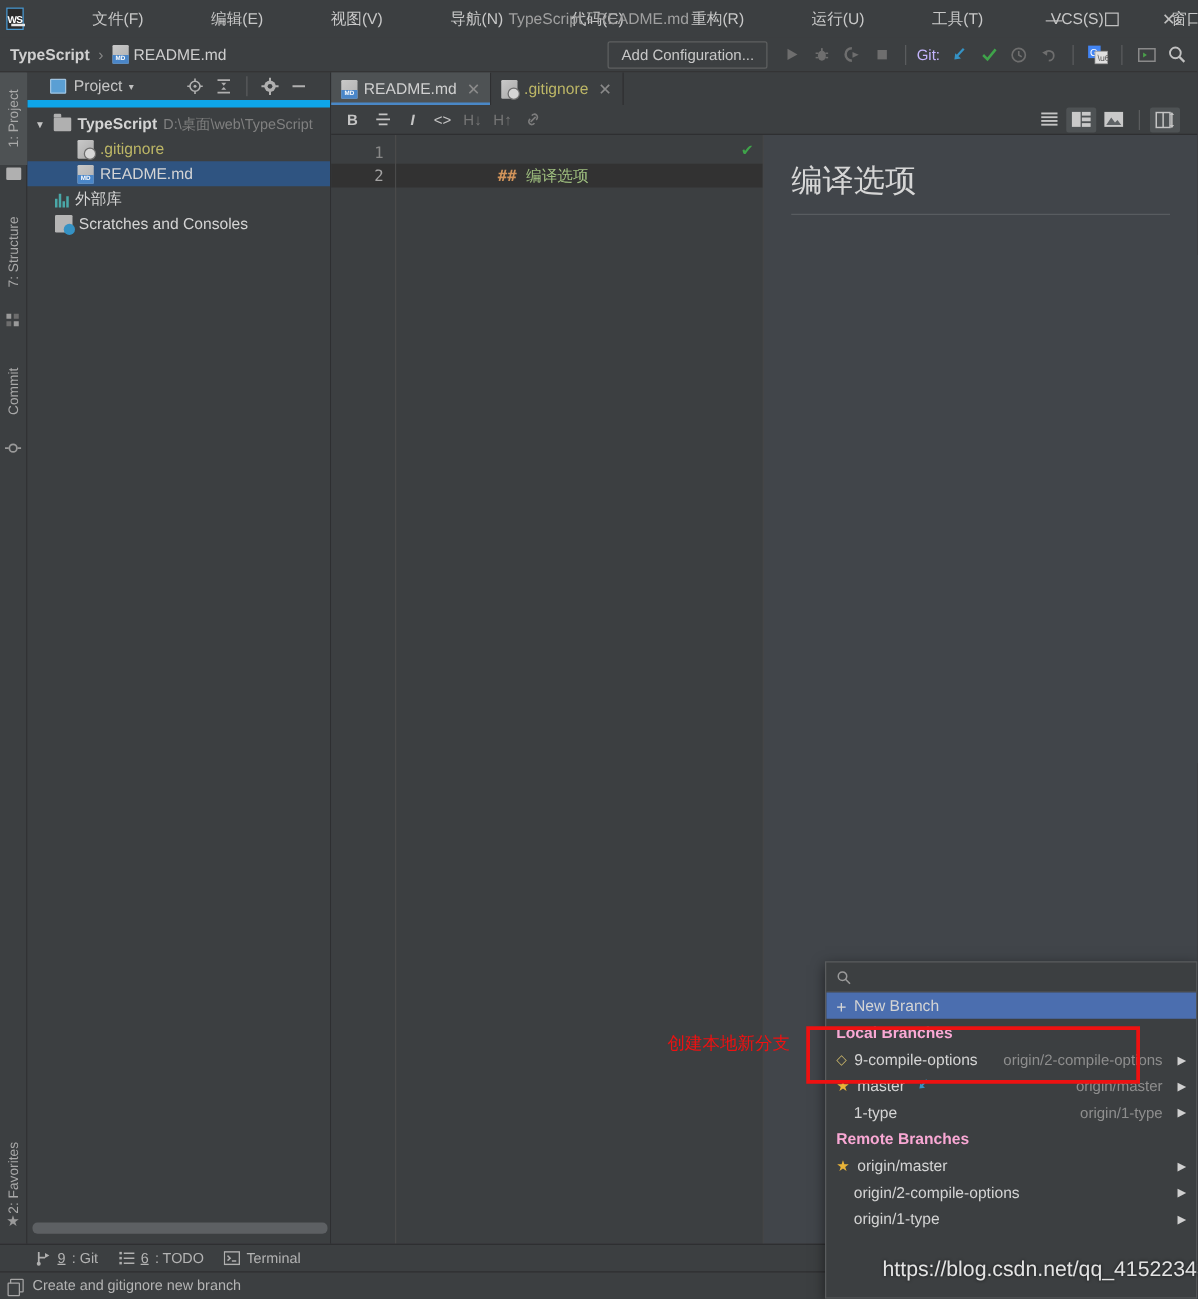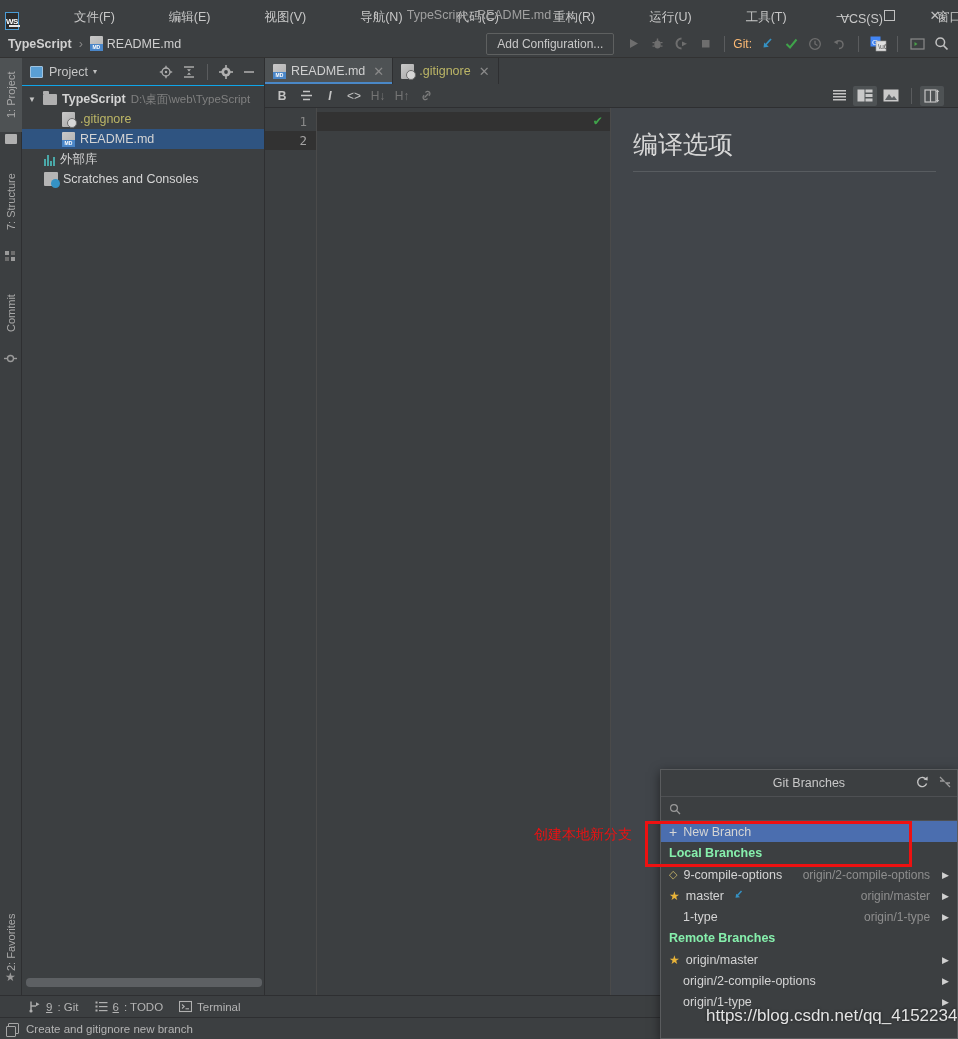--- a/index.html
+++ b/index.html
@@ -10,21 +10,21 @@
     font-size: 12px;
     color: #bbbbbb;
     overflow: hidden;
   }
   #app { position: relative; width: 958px; height: 1039px; }
 
   
   .menubar {
     position: absolute; left: 0; top: 0; width: 958px; height: 30px;
     background: #3c3f41;
-    display: flex; align-items: flex-end; gap: 40px;
+    display: flex; align-items: center; gap: 40px;
   }
   .ws-logo {
     width: 18px; height: 18px; margin-left: 5px; margin-right: 8px;
     background: #2b2b2b; border: 1px solid #4a9bd4;
     display: flex; align-items: center; justify-content: center;
     font-size: 8px; font-weight: bold; color: #ffffff; letter-spacing: -0.5px;
     position: relative;
   }
   .ws-logo::after {
     content: ""; position: absolute; bottom: 2px; left: 3px;
@@ -82,21 +82,21 @@
   .addcfg {
     margin-left: auto; margin-right: 8px;
     border: 1px solid #5e6060; background: #3c3f41; color: #c8c8c8;
     font-size: 12px; padding: 3px 10px; border-radius: 2px;
   }
   .tb-group { display: flex; align-items: center; gap: 2px; }
   .tb-ic {
     width: 22px; height: 22px; display: flex; align-items: center; justify-content: center;
   }
   .tb-sep { width: 1px; height: 16px; background: #5a5c5e; margin: 0 6px; }
-  .git-lbl { font-size: 12px; color: #fdba74; margin-right: 2px; }
+  .git-lbl { font-size: 12px; color: #c4b5fd; margin-right: 2px; }
 
   
   .stripe {
     position: absolute; left: 0; top: 58px; width: 22px; height: 937px;
     background: #3c3f41; border-right: 1px solid #2e2f31;
   }
   .stripe-btn {
     position: absolute; left: 0; width: 22px;
     writing-mode: vertical-rl; transform: rotate(180deg);
     font-size: 11px; color: #a9a9a9;
@@ -104,22 +104,22 @@
     padding: 4px 0;
   }
   .stripe-btn.active { background: #4e5254; }
 
   
   .projpanel {
     position: absolute; left: 22px; top: 58px; width: 243px; height: 937px;
     background: #3c3f41; border-right: 1px solid #2e2f31;
   }
   .pp-head {
-    height: 28px; display: flex; align-items: center; padding: 0 4px;
-    border-bottom: 1px solid #0ea5e9;
+    height: 28px; display: flex; align-items: center; padding: 0 14px;
+    border-bottom: 6px solid #0ea5e9;
   }
   .pp-title { font-size: 12.5px; color: #c6c6c6; margin-left: 6px; }
   .pp-sq {
     width: 13px; height: 12px; border: 1.5px solid #9fc3e0; background: #5a9fd4;
     border-radius: 1px; margin-left: 4px;
   }
   .pp-caret { margin-left: 5px; font-size: 8px; color: #c0c0c0; }
   .pp-acts { margin-left: auto; display: flex; align-items: center; gap: 1px; }
   .pp-ic { width: 22px; height: 22px; display: flex; align-items: center; justify-content: center; }
   .tree { padding-top: 3px; font-size: 12.5px; }
@@ -255,21 +255,21 @@
   }
   .gp-search-ico { width: 12px; height: 12px; }
   .gp-list { font-size: 12.5px; }
   .gp-row {
     height: 21px; display: flex; align-items: center; gap: 6px; padding: 0 8px;
     white-space: nowrap;
   }
   .gp-row.sel { background: #4b6eaf; }
   .gp-row .plus { color: #d6d6d6; font-size: 14px; line-height: 1; }
   .gp-lbl { color: #d4d4d4; }
-  .gp-sect { font-weight: bold; color: #86efac; padding: 0 8px; height: 22px;
+  .gp-sect { font-weight: bold; color: #f9a8d4; padding: 0 8px; height: 22px;
              display:flex; align-items:center; }
   .gp-track { margin-left: auto; color: #8e8e8e; font-size: 12px; }
   .gp-arrow { color: #d0d0d0; font-size: 9px; margin-left: 6px; }
   .gp-star { color: #e8b339; font-size: 12px; }
   .gp-tag { color: #c9b56a; font-size: 11px; }
   .gp-ckt { color: #4a9bd4; font-size: 11px; margin-left: 3px; }
   .gp-indent { padding-left: 22px; }
 
   
   .anno-box {
@@ -581,20 +581,23 @@
         </div>
       </div>
     </div>
 
     <div class="edbody">
       <div class="gutter">
         <div class="gline">1</div>
         <div class="gline cur">2</div>
       </div>
       <div class="codearea">
+        <div class="cline">
+          <span class="tok-hash">## </span><span class="tok-head">编译选项</span>
+        </div>
         <div class="cline cur">
           <span></span>
         </div>
         <div class="ed-check">✔</div>
       </div>
       <div class="vsplit"></div>
       <div class="preview">
         <div class="pv-h2">编译选项</div>
       </div>
     </div>
@@ -640,37 +643,20 @@
     </div>
     <div class="sb-right">
       <span>2:1</span>
       <span>CRLF</span>
       <span>UTF</span>
       <span class="sb-div"></span>
     </div>
   </div>
 
   <div class="gitpop">
-    <div class="gp-head">
-      <span>Git Branches</span>
-      <div class="gp-head-acts">
-        <span>
-          <svg width="14" height="14" viewBox="0 0 14 14">
-            <path d="M11.2 4.6 A4.6 4.6 0 1 0 11.6 8.6" stroke="#c4c4c4" stroke-width="1.4" fill="none"></path>
-            <polygon points="12.6,1.4 12.6,5.6 8.6,4.6" fill="#c4c4c4"></polygon>
-          </svg>
-        </span>
-        <span>
-          <svg width="12" height="12" viewBox="0 0 12 12">
-            <polyline points="1,1 5,5 1,5" stroke="#9a9a9a" stroke-width="1.3" fill="none"></polyline>
-            <polyline points="11,11 7,7 11,7" stroke="#9a9a9a" stroke-width="1.3" fill="none"></polyline>
-          </svg>
-        </span>
-      </div>
-    </div>
 
     <div class="gp-search">
       <span class="gp-search-ico">
         <svg width="12" height="12" viewBox="0 0 12 12">
           <circle cx="5" cy="5" r="3.4" stroke="#9a9a9a" stroke-width="1.2" fill="none"></circle>
           <line x1="7.4" y1="7.4" x2="11" y2="11" stroke="#9a9a9a" stroke-width="1.3"></line>
         </svg>
       </span>
       <input type="text" style="background: transparent; border: none; outline: none; color: rgb(208, 208, 208); font-size: 12px; flex: 1 1 0%;" placeholder="">
     </div>

